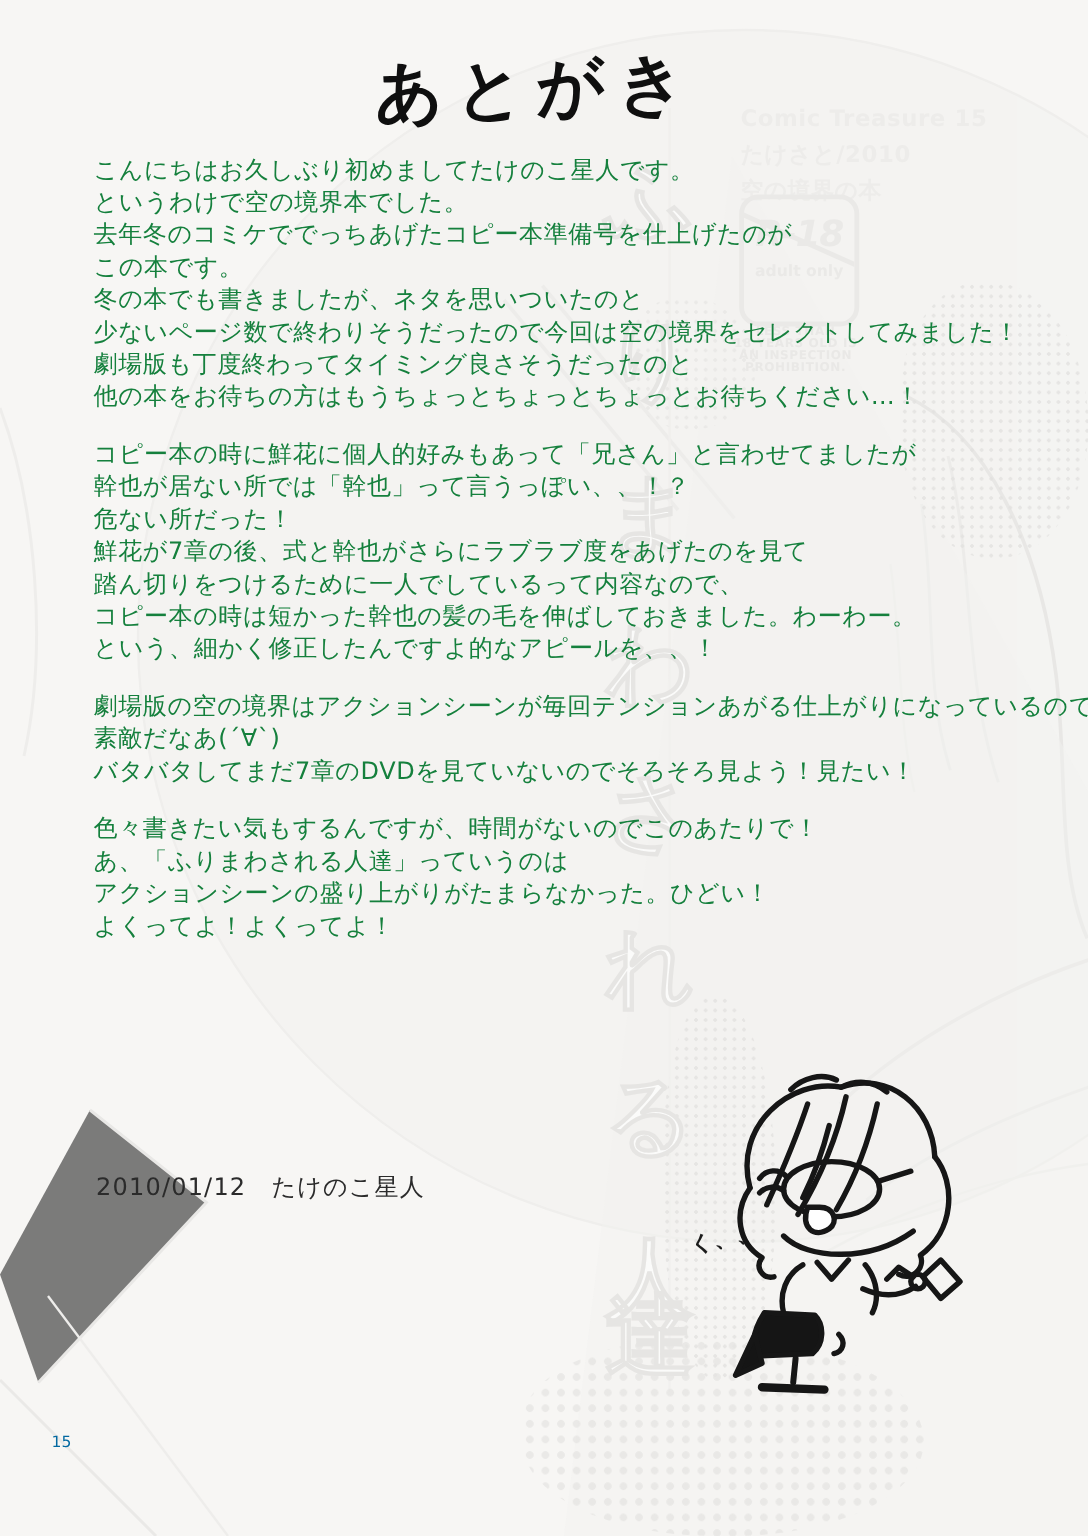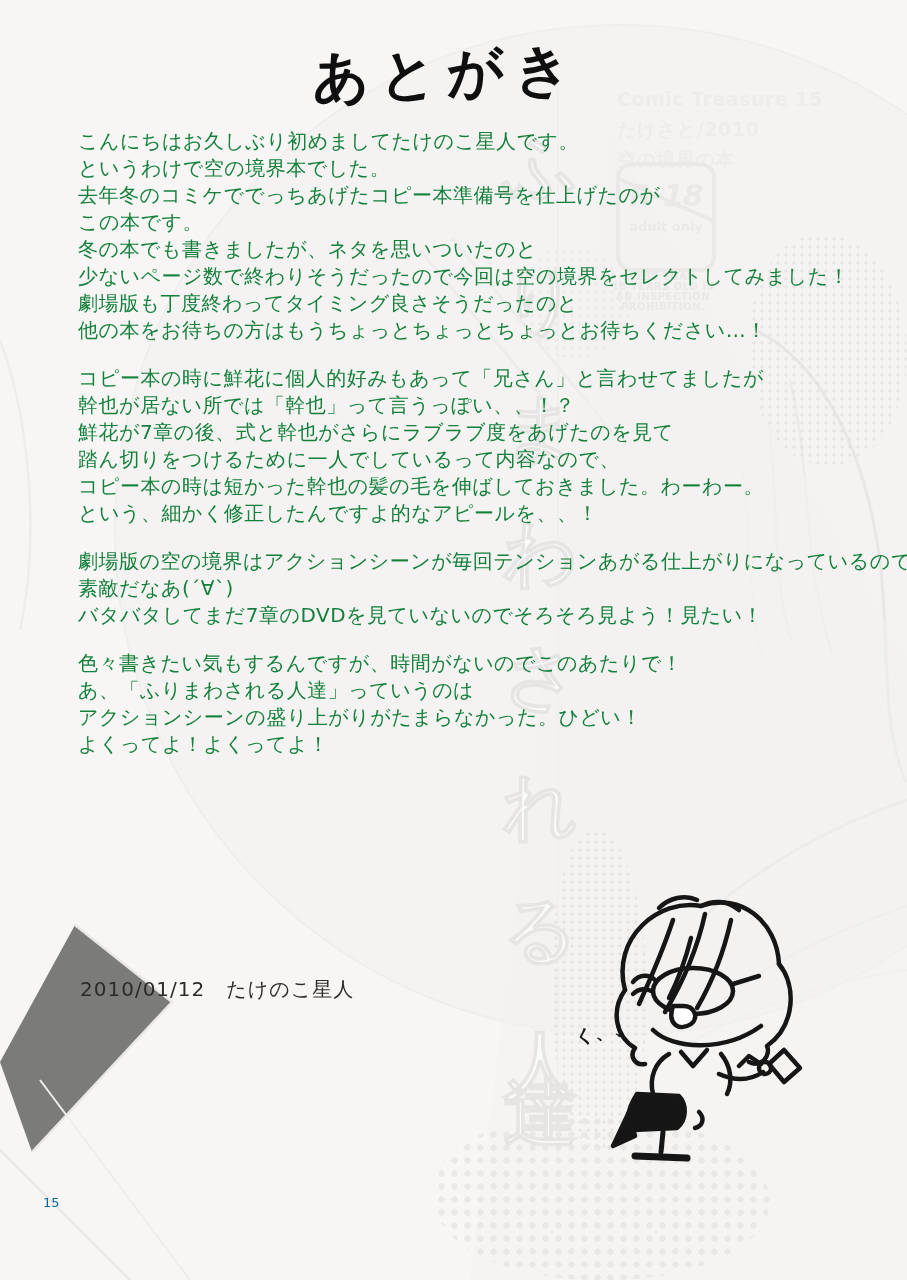--- a/index.html
+++ b/index.html
@@ -122,20 +122,21 @@
         <div class="line">去年冬のコミケででっちあげたコピー本準備号を仕上げたのが</div>
         <div class="line">この本です。</div>
         <div class="line">冬の本でも書きましたが、ネタを思いついたのと</div>
         <div class="line">少ないページ数で終わりそうだったので今回は空の境界をセレクトしてみました！</div>
         <div class="line">劇場版も丁度終わってタイミング良さそうだったのと</div>
         <div class="line">他の本をお待ちの方はもうちょっとちょっとちょっとお待ちください…！</div>
       </div>
     <div class="para">
         <div class="line">コピー本の時に鮮花に個人的好みもあって「兄さん」と言わせてましたが</div>
         <div class="line">幹也が居ない所では「幹也」って言うっぽい、、！？</div>
+        <div class="line">危ない所だった！</div>
         <div class="line">鮮花が7章の後、式と幹也がさらにラブラブ度をあげたのを見て</div>
         <div class="line">踏ん切りをつけるために一人でしているって内容なので、</div>
         <div class="line">コピー本の時は短かった幹也の髪の毛を伸ばしておきました。わーわー。</div>
         <div class="line">という、細かく修正したんですよ的なアピールを、、！</div>
       </div>
     <div class="para">
         <div class="line">劇場版の空の境界はアクションシーンが毎回テンションあがる仕上がりになっているので</div>
         <div class="line">素敵だなあ(´∀`)</div>
         <div class="line">バタバタしてまだ7章のDVDを見ていないのでそろそろ見よう！見たい！</div>
       </div>

